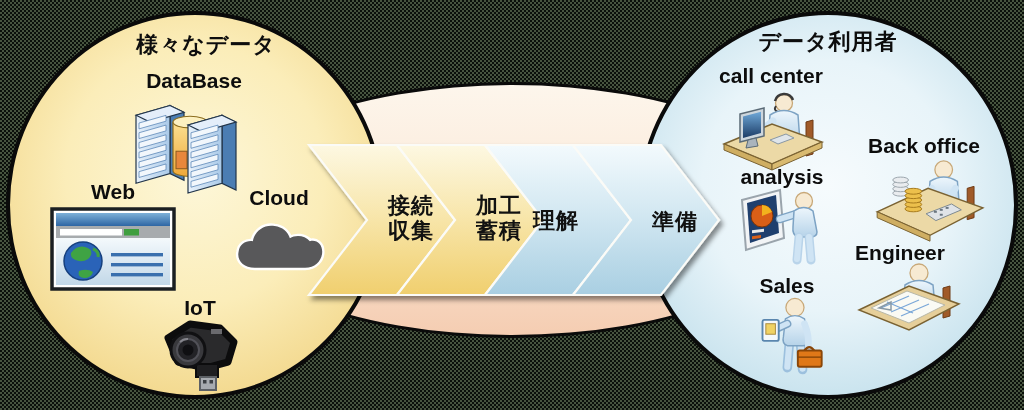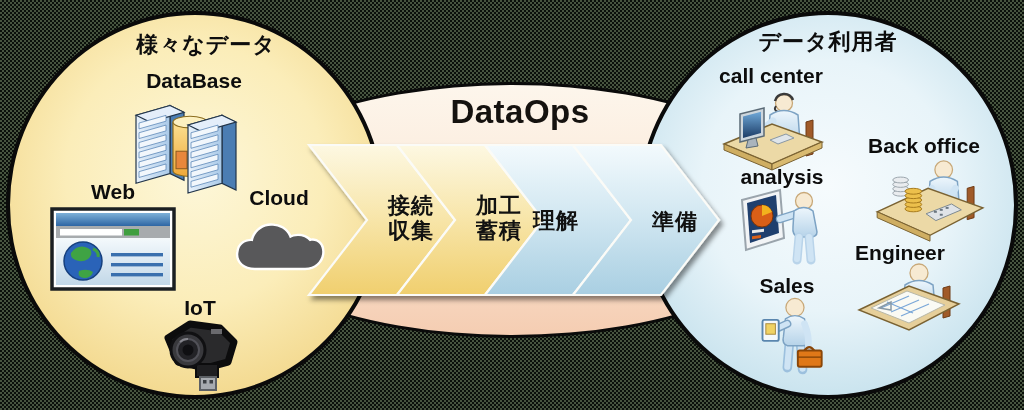--- a/index.html
+++ b/index.html
@@ -279,14 +279,13 @@
       <polygon points="270,7 358,7 416,82 358,157 270,157 328,82" fill="url(#g-chevB)"></polygon>
     </g>
   </svg>
   <div class="step-label" style="left:411px;top:219px">接続
 収集</div>
   <div class="step-label" style="left:499px;top:219px">加工
 蓄積</div>
   <div class="step-label" style="left:556px;top:221px">理解</div>
   <div class="step-label" style="left:675px;top:222px">準備</div>
 
-  <div class="dataops-title">DataOps</div>
 </div>
 
 </body></html>

